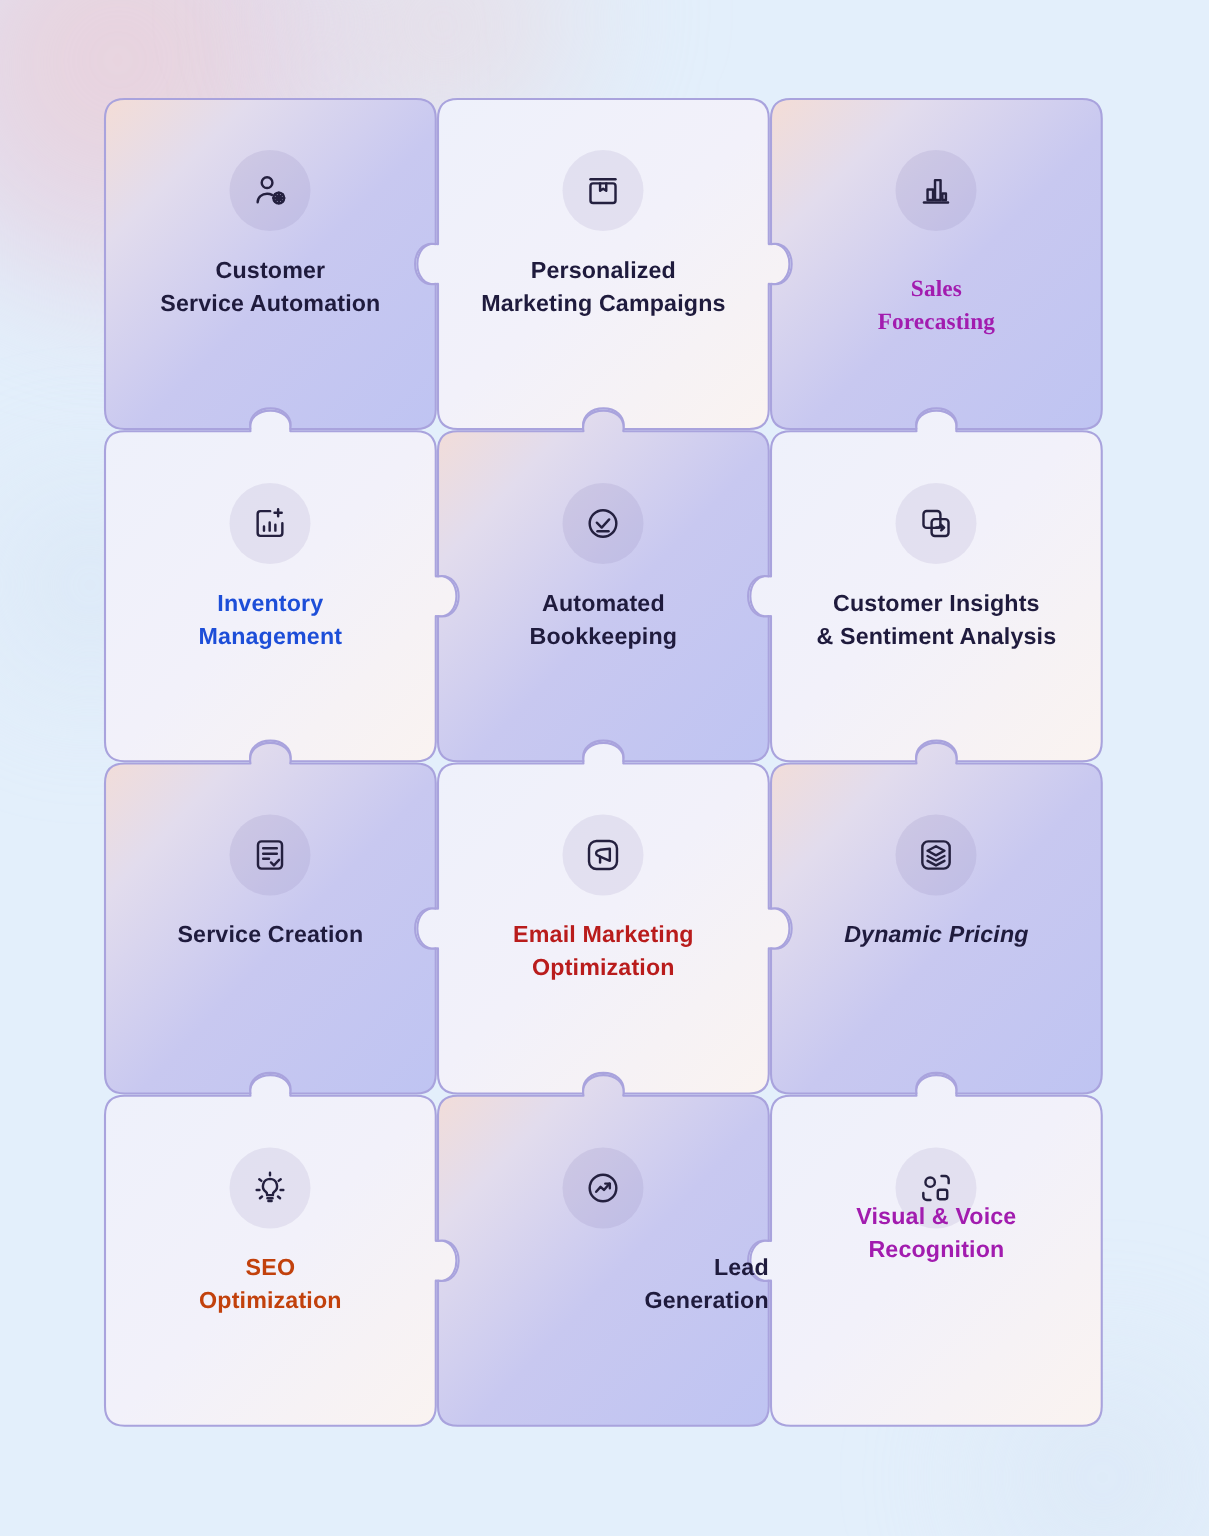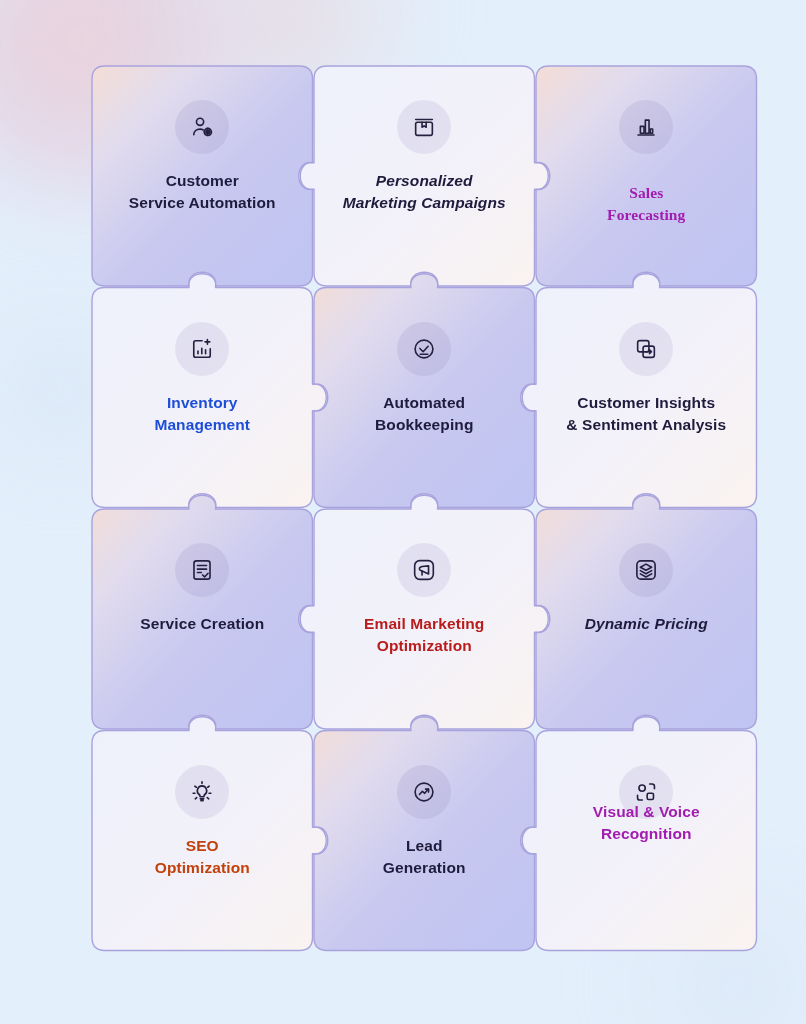--- a/index.html
+++ b/index.html
@@ -17,21 +17,21 @@
   .blob { position: absolute; border-radius: 50%; filter: blur(38px); pointer-events: none; }
   .blob-a { width: 330px; height: 300px; left: -70px; top: -95px;
             background: radial-gradient(circle at 45% 45%, rgba(234,206,214,.95), rgba(226,206,228,.55) 62%, rgba(227,239,251,0) 78%); }
   .blob-b { width: 250px; height: 230px; left: 170px; top: -120px;
             background: radial-gradient(circle at 50% 60%, rgba(232,214,222,.8), rgba(227,239,251,0) 72%); }
   .blob-c { width: 200px; height: 180px; left: -40px; top: 300px;
             background: radial-gradient(circle at 50% 50%, rgba(215,228,244,.8), rgba(227,239,251,0) 72%); }
   .blob-d { width: 230px; height: 210px; left: 620px; top: 880px;
             background: radial-gradient(circle at 50% 50%, rgba(216,229,245,.7), rgba(227,239,251,0) 72%); }
 
-  #board { position: absolute; left: 70px; top: 66px; width: 666px; height: 948px; margin-left: 22px; }
+  #board { position: absolute; left: 70px; top: 66px; width: 666px; height: 948px; }
   #board svg { display: block; overflow: visible; }
 
   .piece-label {
     position: absolute;
     text-align: center;
     color: #1f1b3d;
     font-weight: bold;
     font-size: 15.5px;
     line-height: 1.45;
     letter-spacing: .1px;
@@ -107,21 +107,21 @@
         </div>
         <div class="piece-label" style="left: 0px; top: 104px; width: 220.5px; color: rgb(31, 27, 61);">Customer
 Service Automation</div>
         <div class="icon-badge" style="left: 305.25px; top: 34px; background: rgba(160, 150, 195, 0.18);">
           <svg width="26" height="26" viewBox="0 0 24 24" fill="none" stroke="#24203f" stroke-width="1.5" stroke-linecap="round" stroke-linejoin="round">
             <rect x="4.3" y="7.6" width="15.4" height="12.1" rx="1.6"></rect>
             <path d="M4.3 5.1h15.4"></path>
             <path d="M10.2 7.6v4.6l1.9-1.3 1.9 1.3V7.6"></path>
           </svg>
         </div>
-        <div class="piece-label" style="left: 222px; top: 104px; width: 220.5px; color: rgb(31, 27, 61); font-style: italic;">Personalized
+        <div class="piece-label" style="left: 222px; top: 104px; width: 220.5px; color: rgb(31, 27, 61);">Personalized
 Marketing Campaigns</div>
         <div class="icon-badge" style="left: 527.25px; top: 34px; background: rgba(150, 140, 190, 0.2);">
           <svg width="26" height="26" viewBox="0 0 24 24" fill="none" stroke="#24203f" stroke-width="1.5" stroke-linecap="round" stroke-linejoin="round">
             <path d="M4.6 19.4h14.8"></path>
             <rect x="6.8" y="11.4" width="3.4" height="6.4"></rect>
             <rect x="11.4" y="5.6" width="3.4" height="12.2"></rect>
             <rect x="15.9" y="13.8" width="2.2" height="4"></rect>
           </svg>
         </div>
         <div class="piece-label" style="left: 444px; top: 116px; width: 220.5px; color: #a21caf; font-family: Liberation Serif, serif;">Sales
@@ -188,21 +188,21 @@
         </div>
         <div class="piece-label" style="left: 0px; top: 768.5px; width: 220.5px; color: #c2410c;">SEO
 Optimization</div>
         <div class="icon-badge" style="left: 305.25px; top: 698.5px; background: rgba(150, 140, 190, 0.2);">
           <svg width="26" height="26" viewBox="0 0 24 24" fill="none" stroke="#24203f" stroke-width="1.5" stroke-linecap="round" stroke-linejoin="round">
             <circle cx="12" cy="12" r="8.2"></circle>
             <path d="M7.8 14.3l2.7-3 2.1 1.9 3.4-3.9"></path>
             <path d="M13.4 9.3h2.8v2.8"></path>
           </svg>
         </div>
-        <div class="piece-label" style="left: 222px; top: 768.5px; width: 220.5px; color: rgb(31, 27, 61);">Lead
+        <div class="piece-label" style="left: 222px; top: 768.5px; width: 220.5px; color: rgb(31, 27, 61); text-align: right;">Lead
 Generation</div>
         <div class="icon-badge" style="left: 527.25px; top: 698.5px; background: rgba(160, 150, 195, 0.18);">
           <svg width="26" height="26" viewBox="0 0 24 24" fill="none" stroke="#24203f" stroke-width="1.5" stroke-linecap="round" stroke-linejoin="round">
             <circle cx="8.4" cy="8.4" r="2.9"></circle>
             <rect x="13.1" y="13.1" width="5.8" height="5.8" rx="1.3"></rect>
             <path d="M15.4 4.6h2.2a2.2 2.2 0 0 1 2.2 2.2v2.2"></path>
             <path d="M8.6 19.4H6.4a2.2 2.2 0 0 1-2.2-2.2v-2.2"></path>
           </svg>
         </div>
         <div class="piece-label" style="left: 444px; top: 735px; width: 220.5px; color: #a21caf;">Visual &amp; Voice

